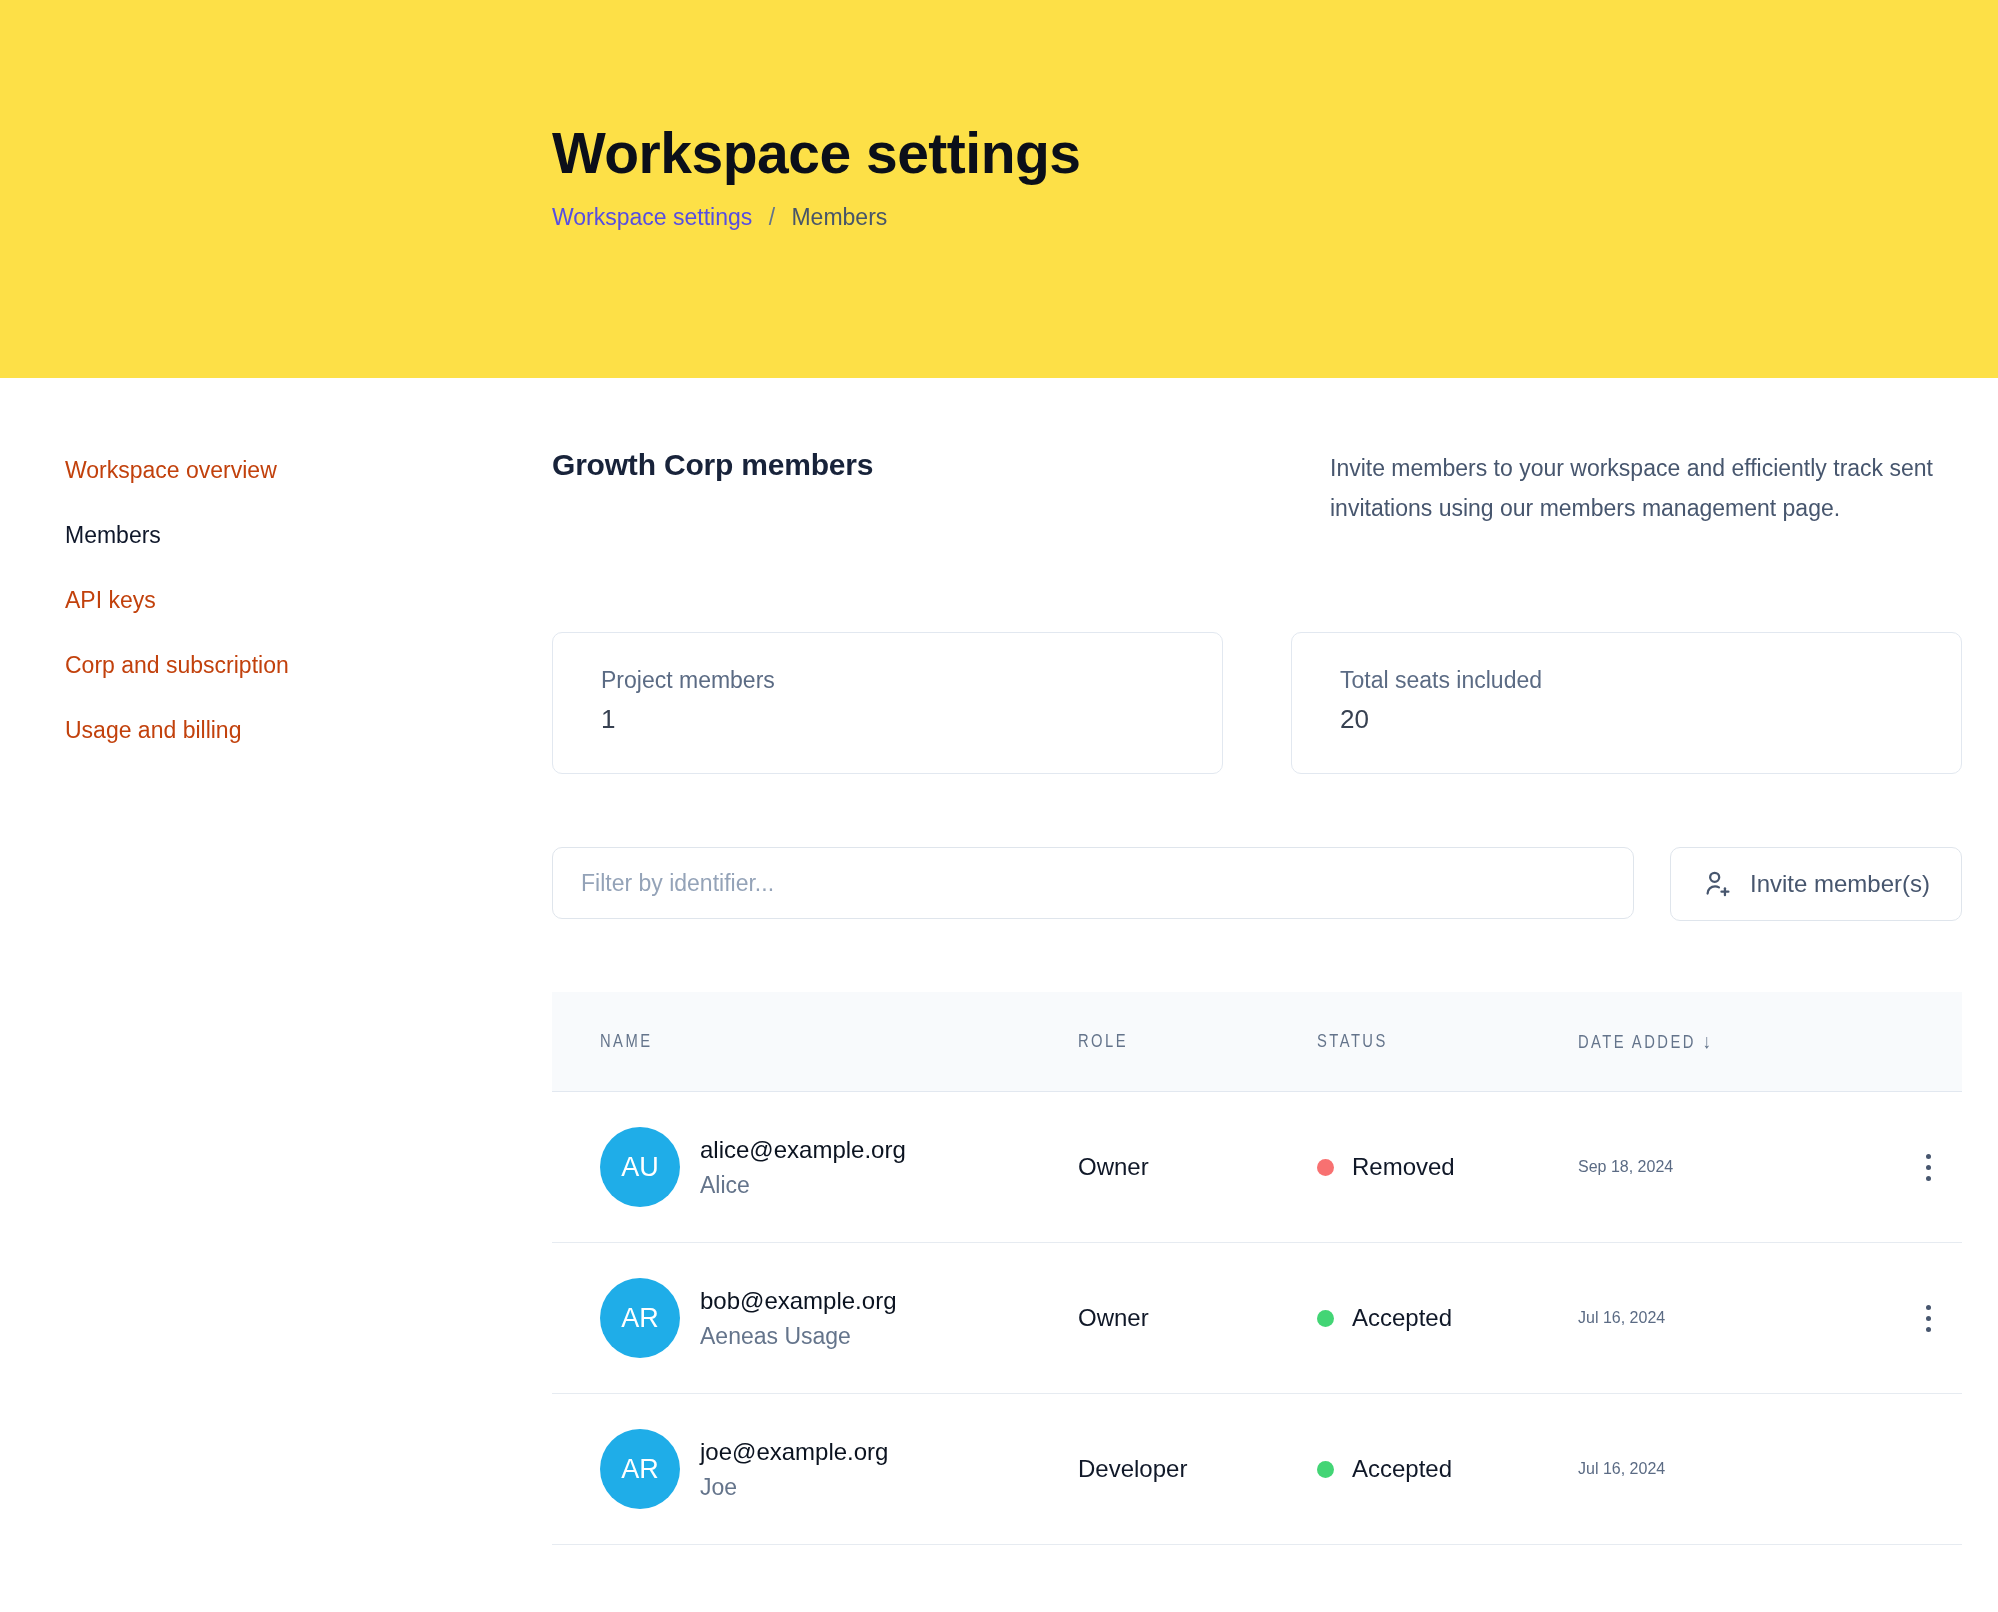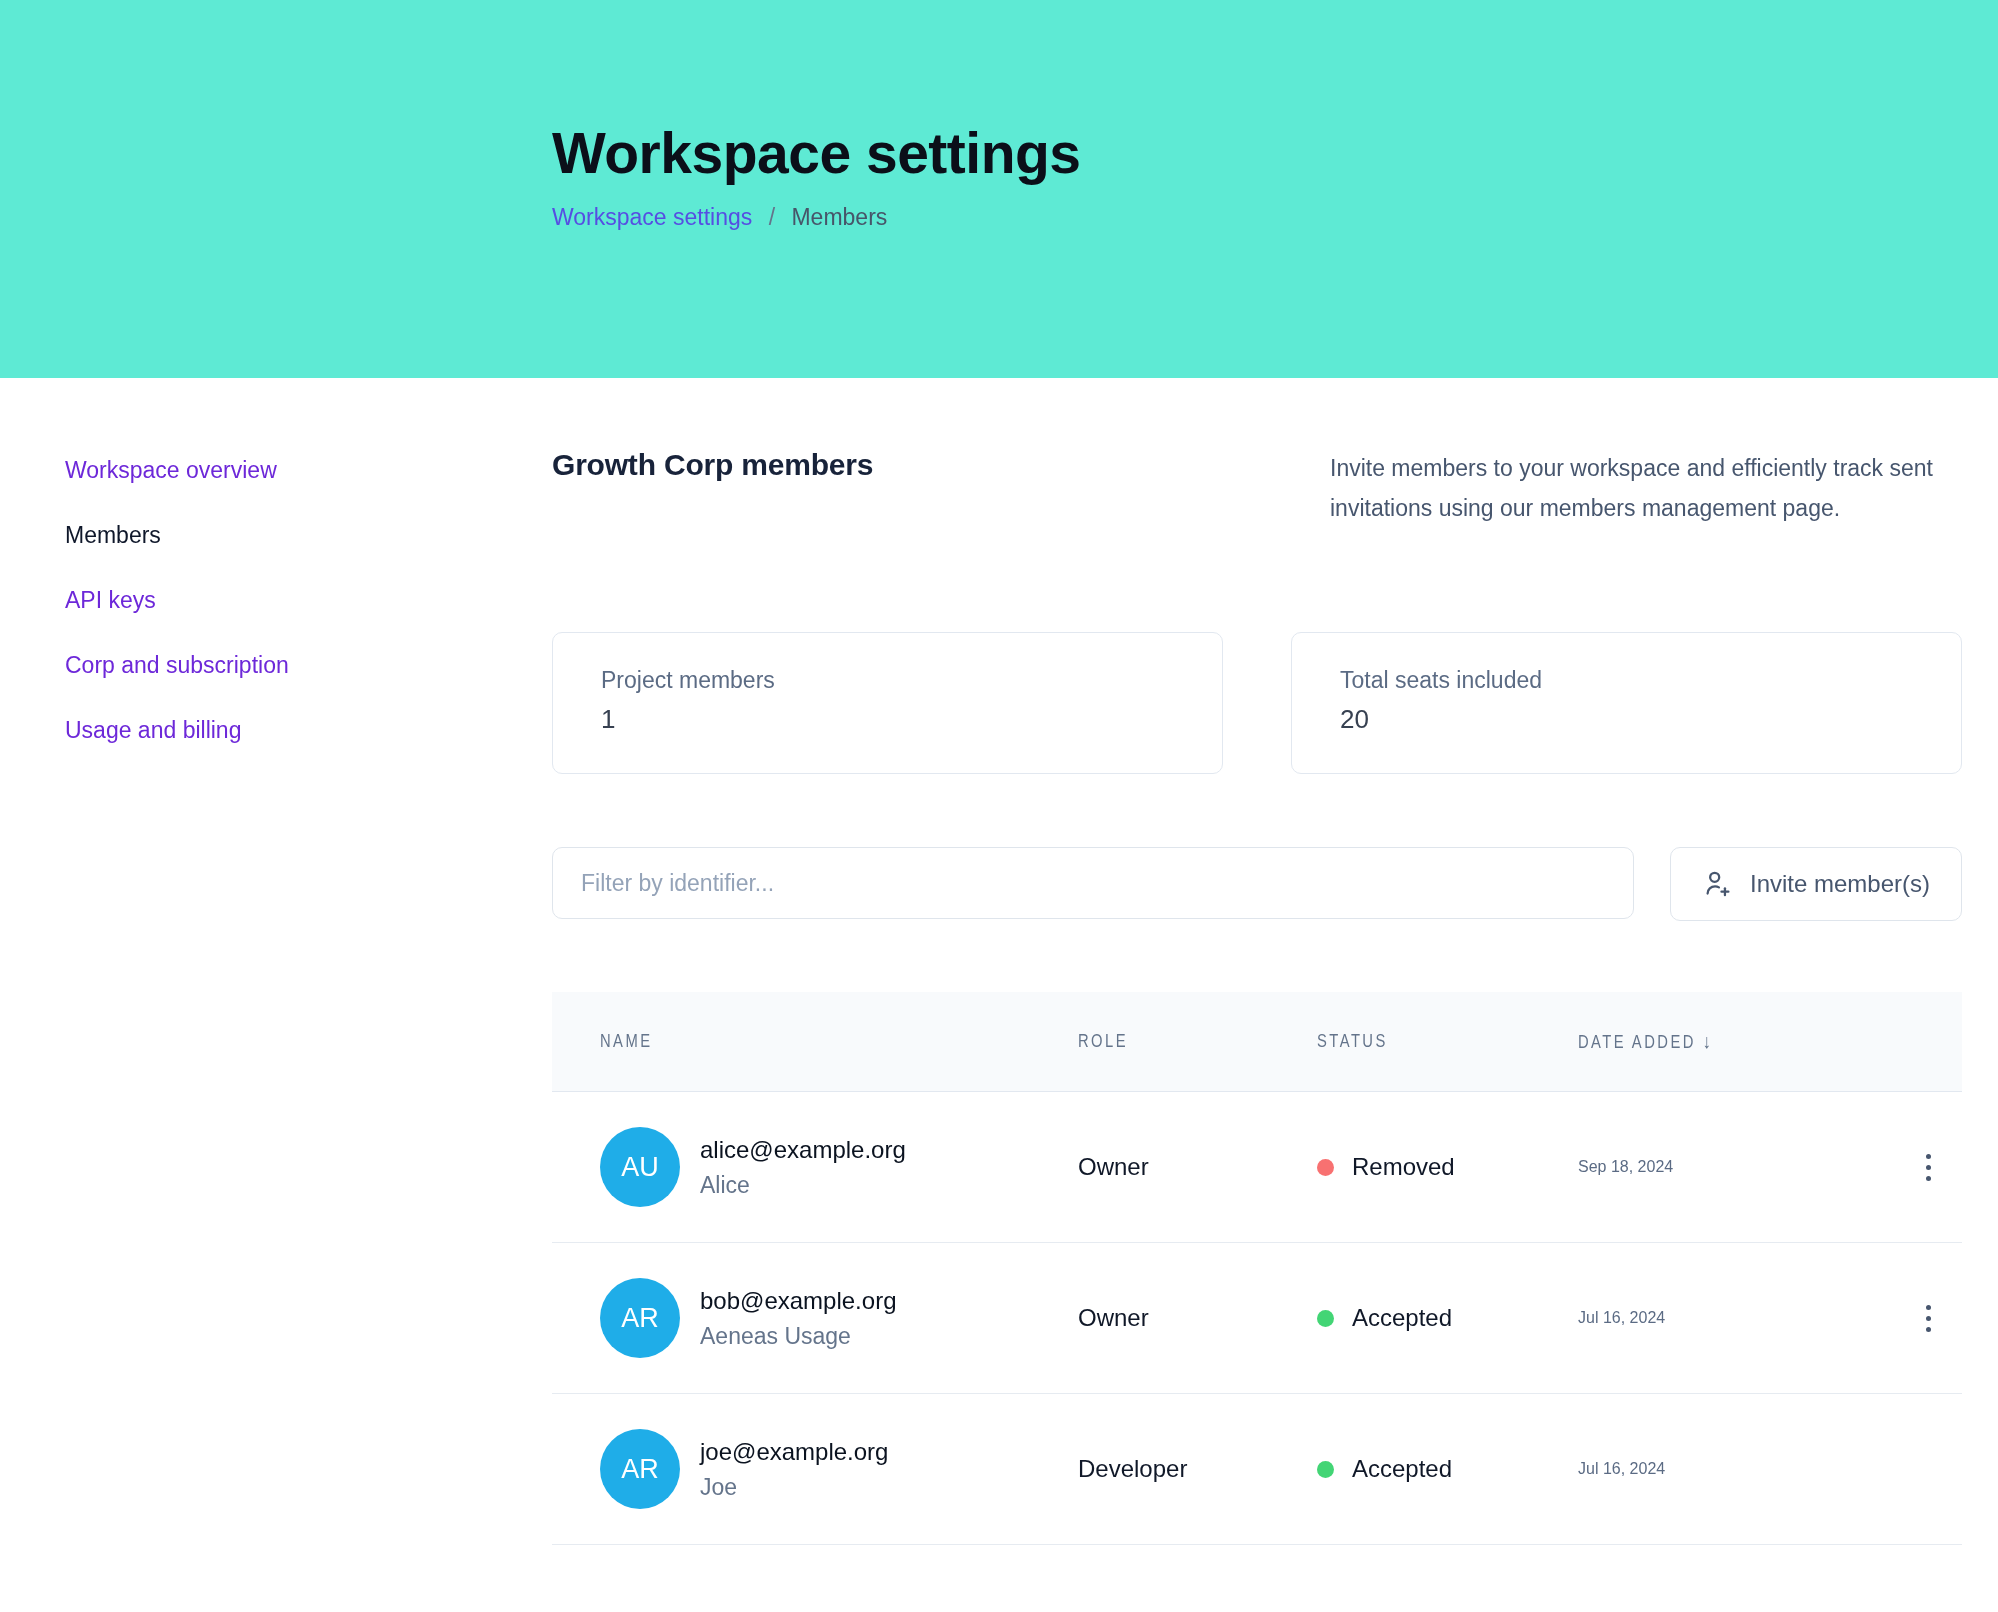--- a/index.html
+++ b/index.html
@@ -1,29 +1,29 @@
 <!DOCTYPE html>
 <html><head>
 <meta charset="utf-8">
 <style>
   * { margin:0; padding:0; box-sizing:border-box; }
   html,body { width:1998px; height:1612px; background:#ffffff;
     font-family:"Liberation Sans", sans-serif; color:#0f172a; }
 
   
-  .hero { width:100%; height:378px; background:#5eead4; padding:118px 0 0 552px; }
+  .hero { width:100%; height:378px; background:#fde047; padding:118px 0 0 552px; }
   .hero h1 { font-size:57px; line-height:70px; font-weight:700; color:#0b0f19; letter-spacing:-0.5px; }
   .breadcrumb { margin-top:16px; font-size:23px; }
   .breadcrumb a { color:#564ee2; text-decoration:none; cursor:pointer; }
   .breadcrumb .sep { color:#64748b; margin:0 10px; }
   .breadcrumb .current { color:#475569; }
 
   
   .sidebar { position:absolute; left:65px; top:455px; width:420px; }
-  .nav-item { font-size:23px; line-height:30px; margin-bottom:35px; color:#6d28d9; cursor:pointer; }
+  .nav-item { font-size:23px; line-height:30px; margin-bottom:35px; color:#c2410c; cursor:pointer; }
   .nav-item.active { color:#0f172a; font-weight:500; }
 
   
   .main { position:absolute; left:552px; top:448px; width:1410px; }
   .top-row { display:flex; justify-content:space-between; height:184px; }
   .top-row h2 { font-size:30px; font-weight:600; color:#18233a; letter-spacing:-0.2px; }
   .desc { width:632px; font-size:23px; line-height:40px; color:#47566e; }
 
   .stats-row { display:flex; gap:68px; }
   .stat-card { flex:1; height:142px; border:1px solid #e2e8f0; border-radius:10px;

